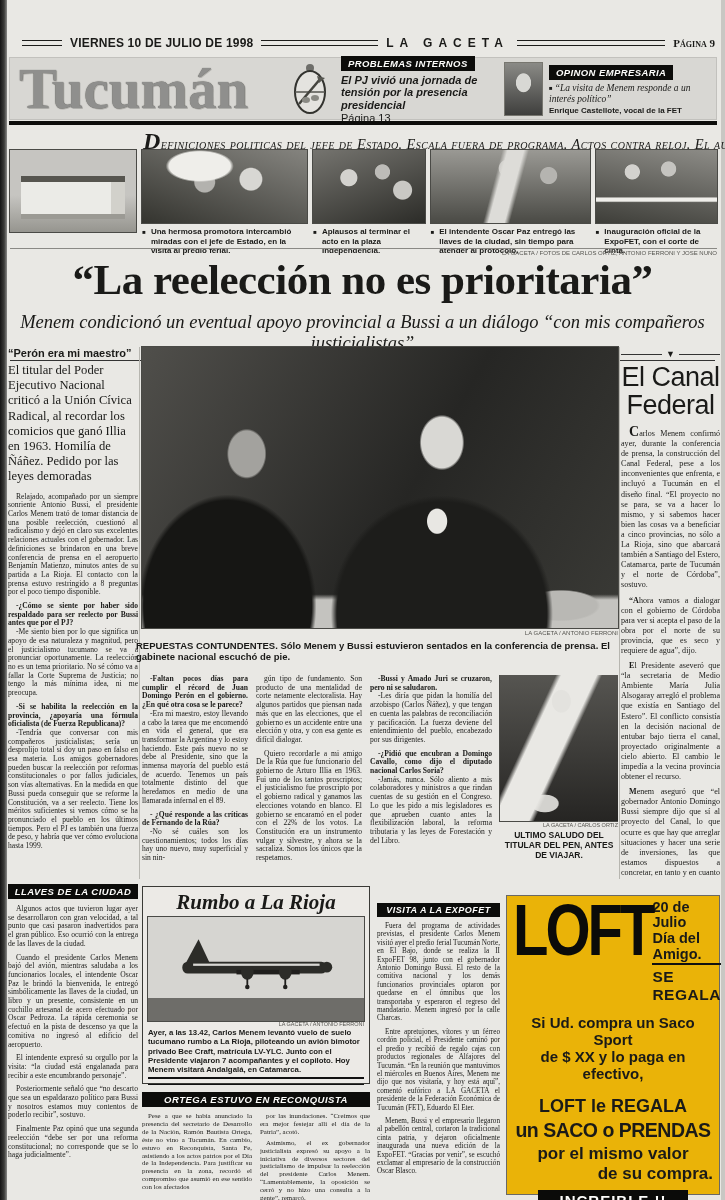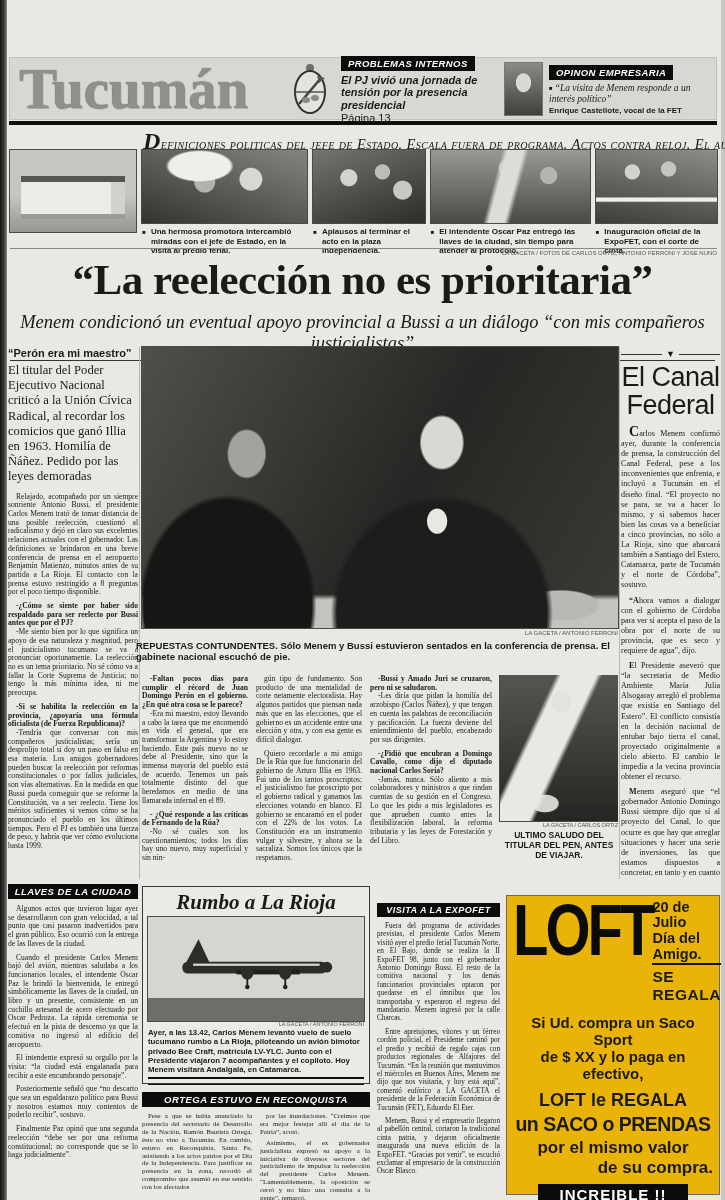--- a/index.html
+++ b/index.html
@@ -114,34 +114,42 @@
         border:1px solid #6a6965;box-sizing:border-box;font-family:"Liberation Sans",sans-serif;
         padding:4px 6px;display:flex;flex-direction:column;}
   .loft .toprow{display:flex;align-items:flex-start;}
   .loft .brand{font-weight:900;font-size:58px;line-height:.82;letter-spacing:-3px;
                transform:scaleY(1.25);transform-origin:top left;color:#0b0b09;}
   .loft .topright{margin-left:auto;text-align:left;width:88px;}
   .loft .d1{font-weight:bold;font-size:14.5px;line-height:15px;}
   .loft .d2{font-weight:bold;font-size:14.5px;line-height:16px;border-bottom:2px solid #111;padding-bottom:1px;}
   .loft .sr{font-weight:900;font-size:15.5px;margin-top:3px;letter-spacing:.5px;}
   .loft .offer{text-align:center;font-weight:bold;font-size:15px;line-height:17px;margin-top:10px;}
-  .loft .g1{text-align:center;font-weight:900;font-size:18px;margin-top:8px;}
+  .loft .g1{text-align:center;font-weight:900;font-size:18px;margin-top:14px;}
   .loft .g2{text-align:center;font-weight:900;font-size:19.5px;margin-top:2px;letter-spacing:-.5px;}
   .loft .g3{text-align:center;font-weight:bold;font-size:17px;margin-top:2px;}
   .loft .g4{text-align:right;font-weight:bold;font-size:17px;}
   .loft .inc{background:#0b0b09;color:#fdfdfb;font-weight:900;font-size:15px;text-align:center;
              width:150px;margin:6px auto 0;padding:2px 0;letter-spacing:1px;}
 </style>
 </head>
 <body>
 
 <div id="page">
   <div class="edge-l"></div>
   <div class="edge-r"></div>
 
+  <div class="folio">
+    <div class="drule" style="width:40px"></div>
+    <div class="f-date">VIERNES 10 DE JULIO DE 1998</div>
+    <div class="drule" style="flex:1.1"></div>
+    <div class="f-paper">LA GACETA</div>
+    <div class="drule" style="flex:1.4"></div>
+    <div class="f-page">Página 9</div>
+  </div>
 
   <div class="masthead">
     <div class="tuc">Tucumán</div>
     <svg class="crest" viewBox="0 0 42 54">
       <circle cx="21" cy="6" r="4" fill="#6e6e6a"></circle>
       <ellipse cx="21" cy="30" rx="15" ry="21" fill="#e4e3df" stroke="#33332f" stroke-width="2"></ellipse>
       <path d="M6 30 H36" stroke="#55554f" stroke-width="1.5"></path>
       <path d="M10 42 L32 16" stroke="#44443e" stroke-width="2.5"></path>
       <path d="M28 14 L36 16 L30 21 Z" fill="#55554f"></path>
       <ellipse cx="17" cy="38" rx="4" ry="3" fill="#8a8a84"></ellipse>

